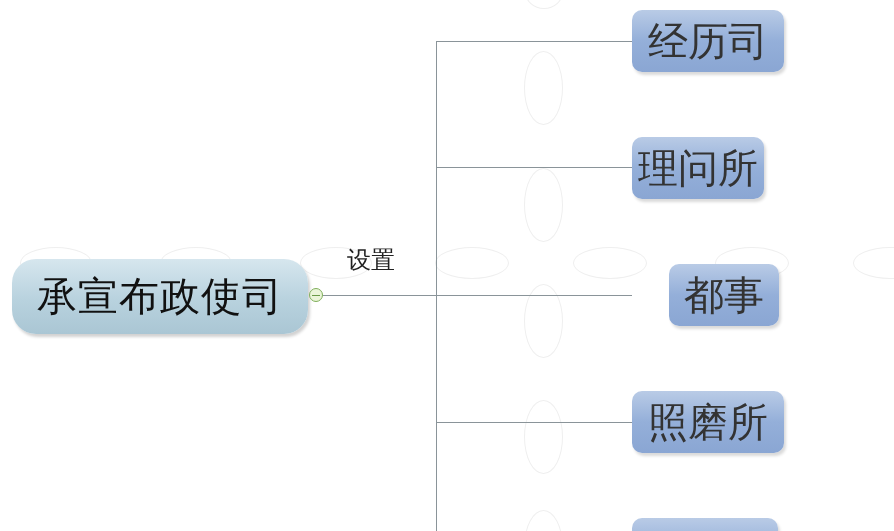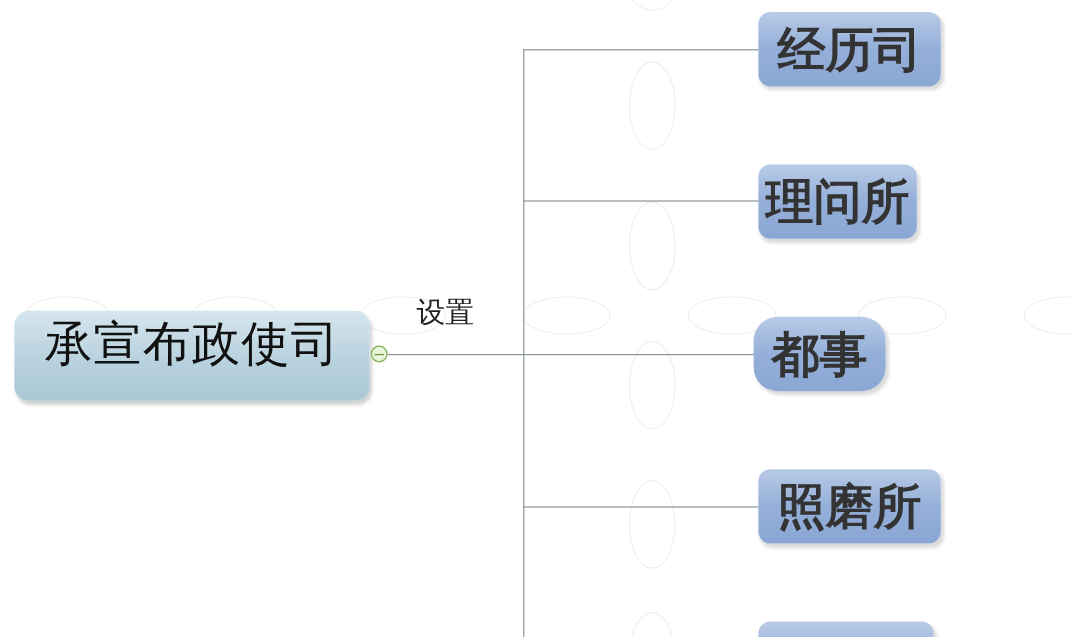--- a/index.html
+++ b/index.html
@@ -1,28 +1,28 @@
 <!DOCTYPE html>
 <html><head>
 <meta charset="utf-8">
 <style>
   html,body{margin:0;padding:0;}
   body{width:894px;height:531px;overflow:hidden;background:#ffffff;position:relative;font-family:"DejaVu Sans",sans-serif;}
   .wm{position:absolute;border:1px solid #efefef;border-radius:50%;}
   .line{position:absolute;background:#8a9499;}
-  .root{position:absolute;left:12px;top:259px;width:296px;height:75px;border-radius:12px;
+  .root{position:absolute;left:12px;top:259px;width:296px;height:75px;border-radius:24px;
     background:linear-gradient(#d6e6ee,#b8d2de 55%,#aac6d4);box-shadow:2px 3px 3px rgba(0,0,0,0.18);
-    display:flex;align-items:flex-start;justify-content:center;}
+    display:flex;align-items:center;justify-content:center;}
   .root span{font-size:40px;color:#111;letter-spacing:1px;}
   .collapse{position:absolute;left:309px;top:288px;width:14px;height:14px;border-radius:50%;border:1px solid #7fae5a;background:#eaf5d8;box-sizing:border-box;}
   .collapse::after{content:"";position:absolute;left:2px;right:2px;top:6px;height:1px;background:#6a9a48;}
   .label{position:absolute;left:347px;top:244px;font-size:24px;color:#222;}
   .node{position:absolute;height:62px;border-radius:10px;
     background:linear-gradient(#b9cbe6,#94afd9 50%,#8aa6d3);box-shadow:2px 3px 3px rgba(0,0,0,0.15);
-    display:flex;align-items:center;justify-content:center;font-weight:bold;}
+    display:flex;align-items:center;justify-content:center;}
   .node span{font-size:40px;color:#333;}
 </style>
 </head>
 <body>
 
 <div class="wm" style="left:525px;top:-25px;width:36px;height:32px;"></div>
 <div class="wm" style="left:524px;top:51px;width:37px;height:72px;"></div>
 <div class="wm" style="left:524px;top:168px;width:37px;height:72px;"></div>
 <div class="wm" style="left:524px;top:284px;width:37px;height:72px;"></div>
 <div class="wm" style="left:524px;top:400px;width:37px;height:72px;"></div>
@@ -48,19 +48,19 @@
 <div class="collapse"></div>
 
 <div class="label">设置</div>
 
 <div class="node" style="left:632px;top:10px;width:152px;">
   <span>经历司</span>
 </div>
 <div class="node" style="left:632px;top:137px;width:132px;">
   <span>理问所</span>
 </div>
-<div class="node" style="left:628px;top:264px;width:110px;border-radius:20px;">
+<div class="node" style="left:669px;top:264px;width:110px;">
   <span>都事</span>
 </div>
 <div class="node" style="left:632px;top:391px;width:152px;align-items:center;">
   <span>照磨所</span>
 </div>
 <div class="node" style="left:632px;top:518px;width:146px;"></div>
 
 </body></html>

